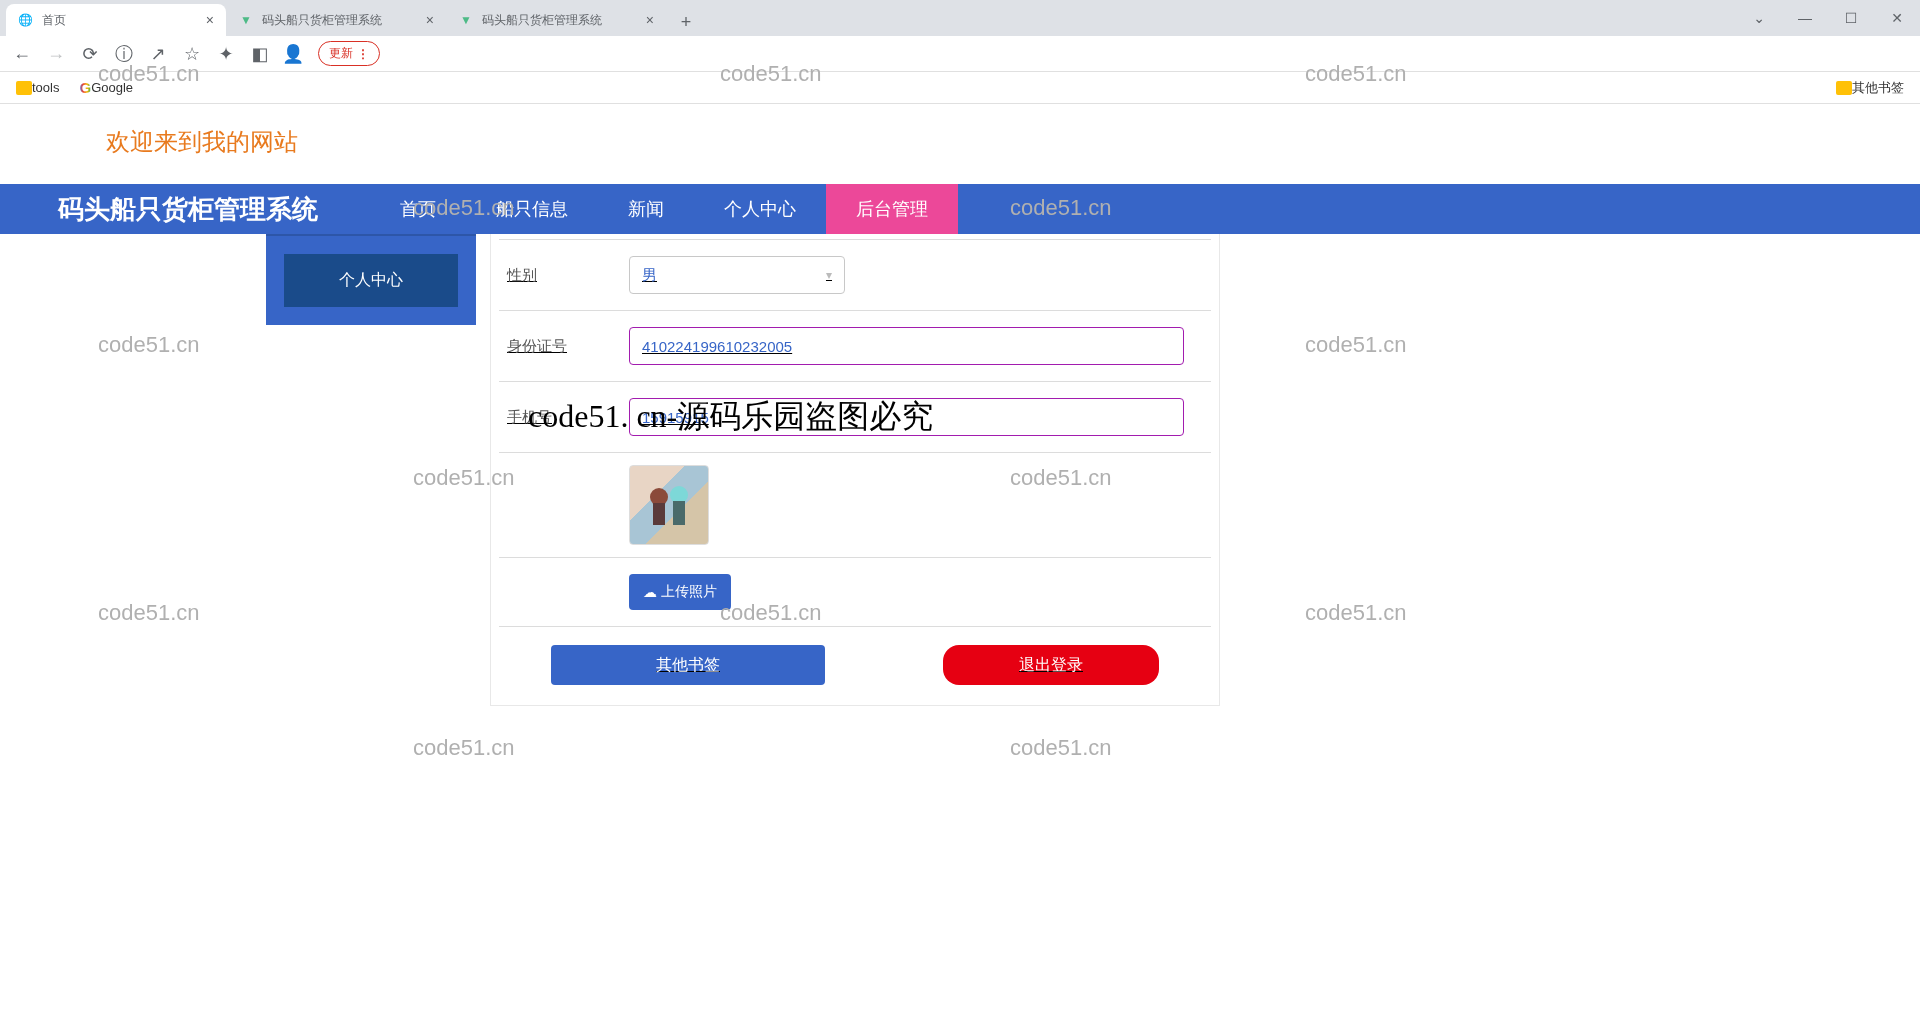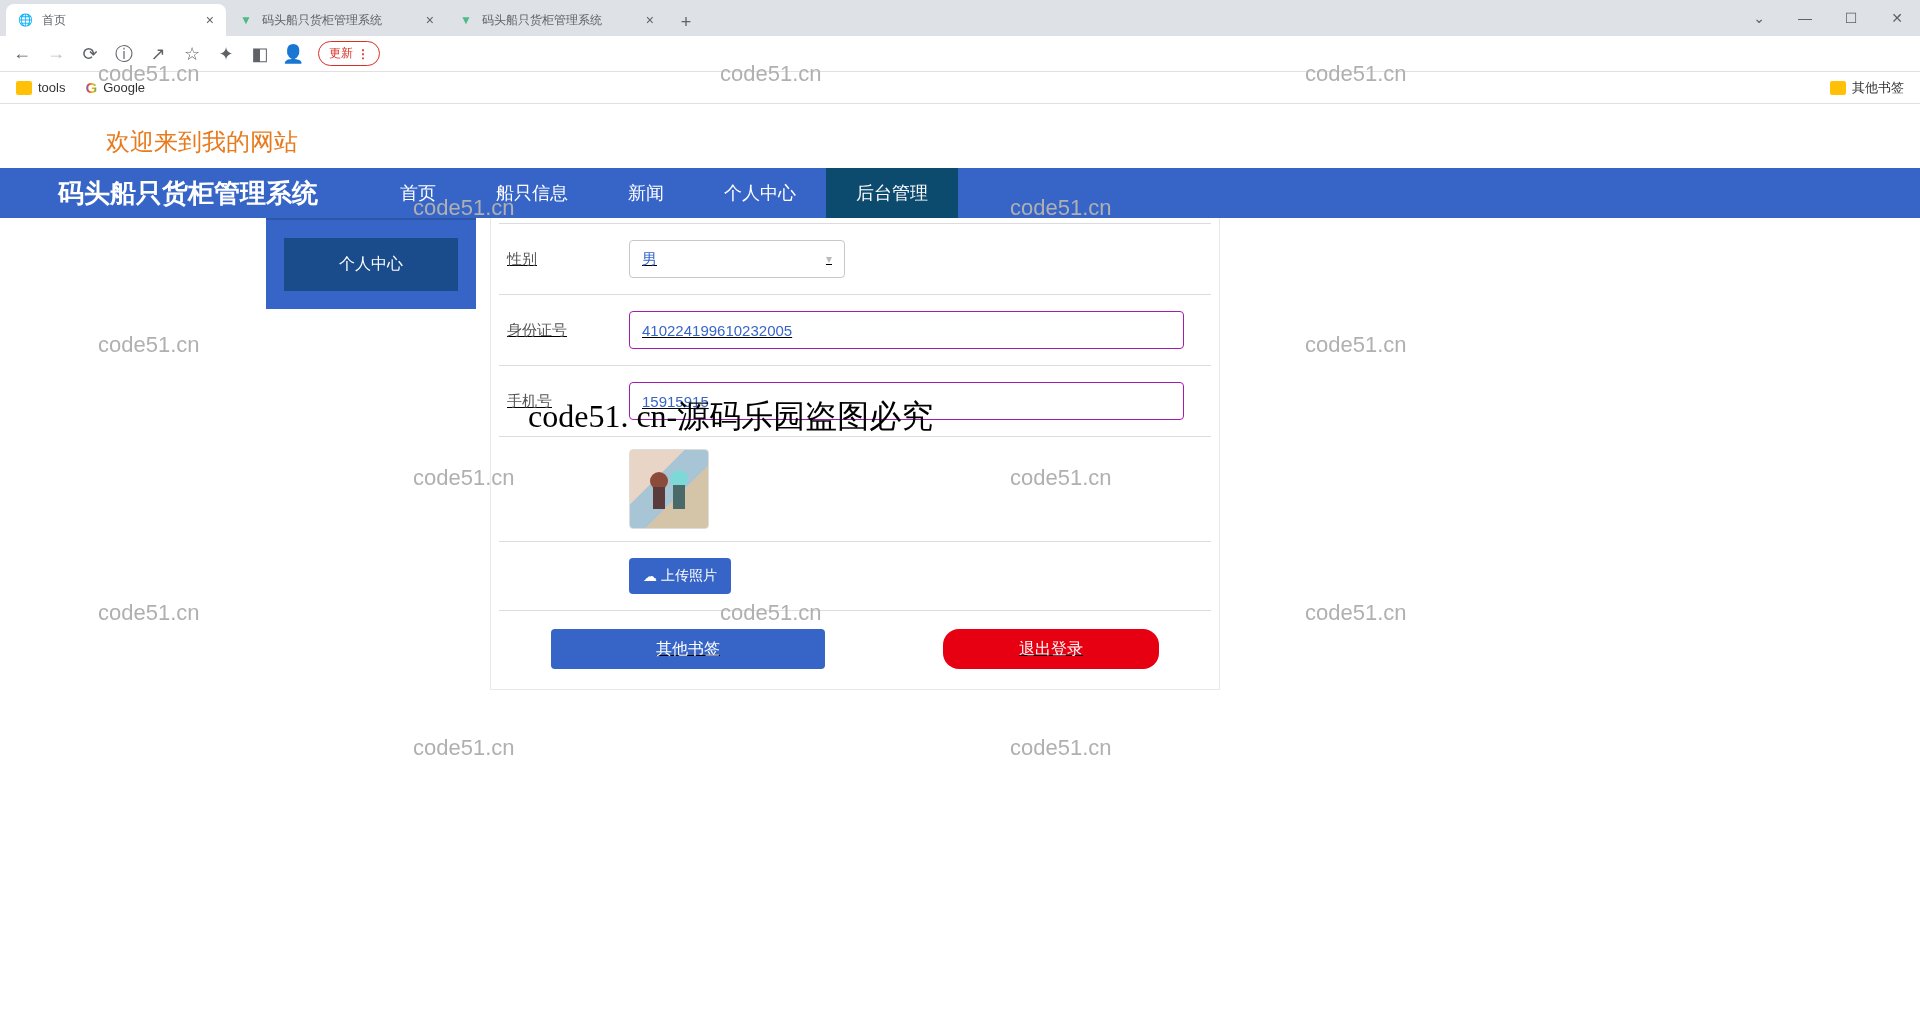--- a/index.html
+++ b/index.html
@@ -16,34 +16,34 @@
     .window-controls { margin-left: auto; display: flex; height: 36px; }
     .win-btn { width: 46px; display: flex; align-items: center; justify-content: center; font-size: 14px; color: #5f6368; }
 
     .addr-bar { height: 36px; display: flex; align-items: center; padding: 0 12px; gap: 14px; border-bottom: 1px solid #e0e0e0; }
     .addr-bar .nav-icon { width: 20px; height: 20px; display: flex; align-items: center; justify-content: center; color: #5f6368; font-size: 18px; }
     .url-box { flex: 1; display: flex; align-items: center; font-size: 14px; color: #202124; padding-left: 4px; }
     .update-btn { border: 1px solid #d93025; color: #d93025; border-radius: 14px; padding: 3px 10px; font-size: 12px; display: flex; align-items: center; gap: 4px; }
     .update-btn::after { content: "⋮"; font-weight: bold; }
 
     .bookmarks { height: 32px; display: flex; align-items: center; padding: 0 16px; gap: 20px; border-bottom: 1px solid #e0e0e0; font-size: 13px; }
-    .bm-item { display: flex; align-items: center; gap: 6px; color: #333; }
+    .bm-item { display: flex; align-items: center; color: #333; }
     .bm-folder { width: 16px; height: 14px; background: #ffc107; border-radius: 2px; }
     .g-icon { font-weight: bold; font-size: 15px; background: linear-gradient(to right,#4285f4,#ea4335,#fbbc05,#34a853); -webkit-background-clip: text; background-clip: text; color: transparent; }
     .bm-right { margin-left: auto; }
 
     
     .page { position: relative; }
-    .welcome { color: #e87a1e; font-size: 24px; padding: 22px 0 10px 106px; }
+    .welcome { color: #e87a1e; font-size: 24px; padding: 22px 0 26px 106px; }
 
     .topnav { height: 50px; background: #3765c7; display: flex; align-items: center; color: #fff; }
     .brand { font-size: 26px; font-weight: bold; padding: 0 52px 0 58px; }
     .nav-links { display: flex; height: 100%; }
     .nav-link { padding: 0 30px; height: 100%; display: flex; align-items: center; font-size: 18px; cursor: pointer; }
-    .nav-link.active { background: #0c4a6e; font-family: Liberation Mono, monospace; }
+    .nav-link.active { background: #ec4899; font-family: Liberation Mono, monospace; }
 
     .content { display: flex; padding: 0 0 0 266px; align-items: flex-start; }
     .sidebar { width: 210px; background: #3765c7; border-top: 2px solid #2d56a8; margin-top: 0; }
     .side-item { background: #1a4b8a; color: #fff; text-align: center; padding: 16px 0; margin: 18px; font-size: 16px; }
 
     .form-card { width: 730px; margin-left: 14px; background: #fff; padding: 0 0 20px 0; border: 1px solid #e8e8e8; border-top: none; text-decoration: underline; }
     .form-row { display: flex; align-items: center; padding: 16px 0; border-bottom: 1px solid #dcdcdc; margin: 0 8px; }
     .form-row:first-child { padding-top: 0; }
     .row-label { width: 130px; color: #555; font-size: 15px; text-align: left; padding-left: 8px; }
     .row-input { width: 555px; height: 38px; border: 1px solid #a21caf; border-radius: 4px; padding: 0 12px; font-size: 15px; color: #3765c7; outline: none; }

